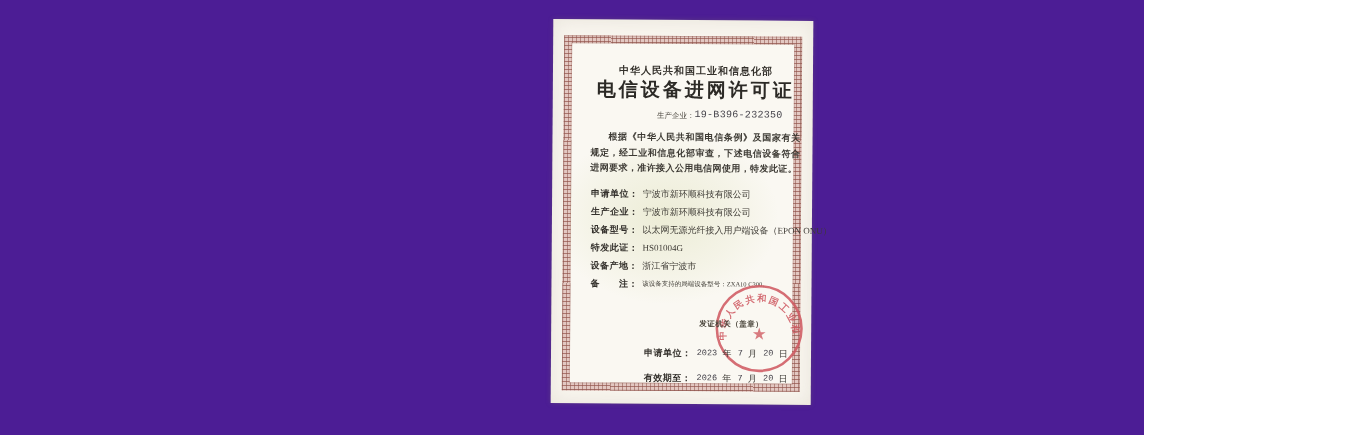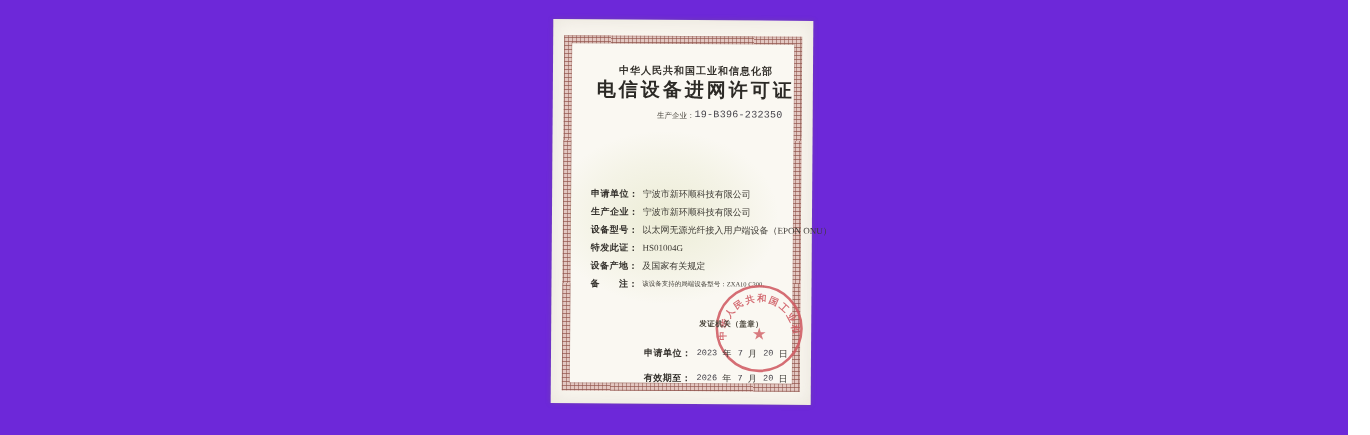--- a/index.html
+++ b/index.html
@@ -1,17 +1,17 @@
 <!DOCTYPE html>
 <html><head>
 <meta charset="utf-8">
 <style>
   html,body{margin:0;padding:0;background:#ffffff;}
   .stage{
-    position:relative;width:1348px;height:435px;background:#6d28d9;overflow:hidden;
+    position:relative;width:1144px;height:435px;background:#4c1d95;overflow:hidden;
     font-family:"Liberation Serif","DejaVu Serif",serif;color:#3b3833;
   }
   
   .paper{
     position:absolute;left:552px;top:20px;width:260px;height:384px;
     background:#f8f5ee;
     box-shadow:0 0 5px rgba(120,110,100,.35), inset 0 0 18px rgba(190,180,165,.25);
     transform:rotate(.4deg);
   }
   .watermark{
@@ -88,41 +88,42 @@
     <div class="content">
 
       <div class="issuer">中华人民共和国工业和信息化部</div>
 
       <div class="title">电信设备进网许可证</div>
 
       <div class="license-line">
         <span>生产企业：</span><span class="license-no">19-B396-232350</span>
       </div>
 
+      <div class="body-par">根据《中华人民共和国电信条例》及国家有关规定，经工业和信息化部审查，下述电信设备符合进网要求，准许接入公用电信网使用，特发此证。</div>
 
       <div class="fields">
         <div class="field-row">
           <span class="f-label">申请单位：</span>
           <span class="f-value">宁波市新环顺科技有限公司</span>
         </div>
         <div class="field-row">
           <span class="f-label">生产企业：</span>
           <span class="f-value">宁波市新环顺科技有限公司</span>
         </div>
         <div class="field-row">
           <span class="f-label">设备型号：</span>
           <span class="f-value">以太网无源光纤接入用户端设备（EPON ONU）</span>
         </div>
         <div class="field-row">
           <span class="f-label">特发此证：</span>
           <span class="f-value">HS01004G</span>
         </div>
         <div class="field-row">
           <span class="f-label">设备产地：</span>
-          <span class="f-value">及国家有关规定</span>
+          <span class="f-value">浙江省宁波市</span>
         </div>
         <div class="field-row">
           <span class="f-label">备　　注：</span>
           <span class="f-value">该设备支持的局端设备型号：ZXA10 C300。</span>
         </div>
       </div>
 
       <svg class="seal" viewBox="0 0 100 100">
         <circle cx="50" cy="50" r="46" fill="none" stroke="#d05b63" stroke-width="2.8"></circle>
         <defs>

